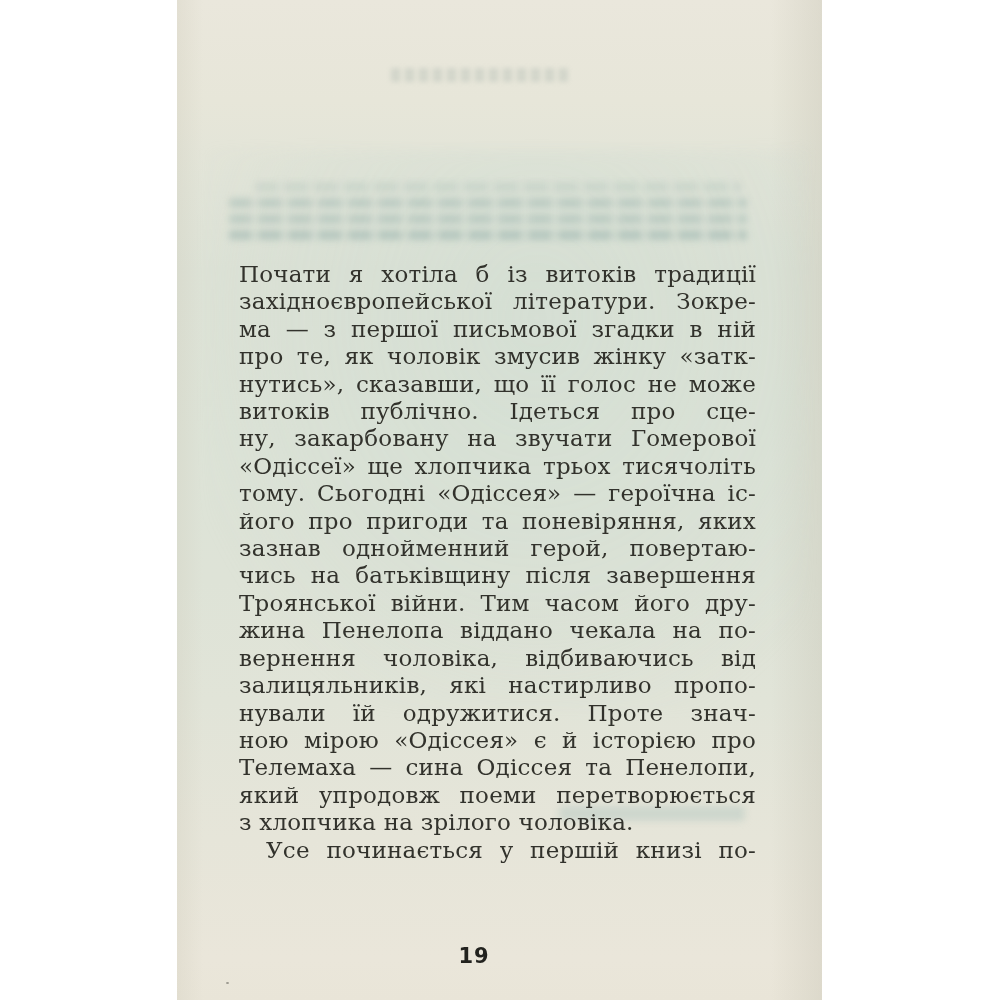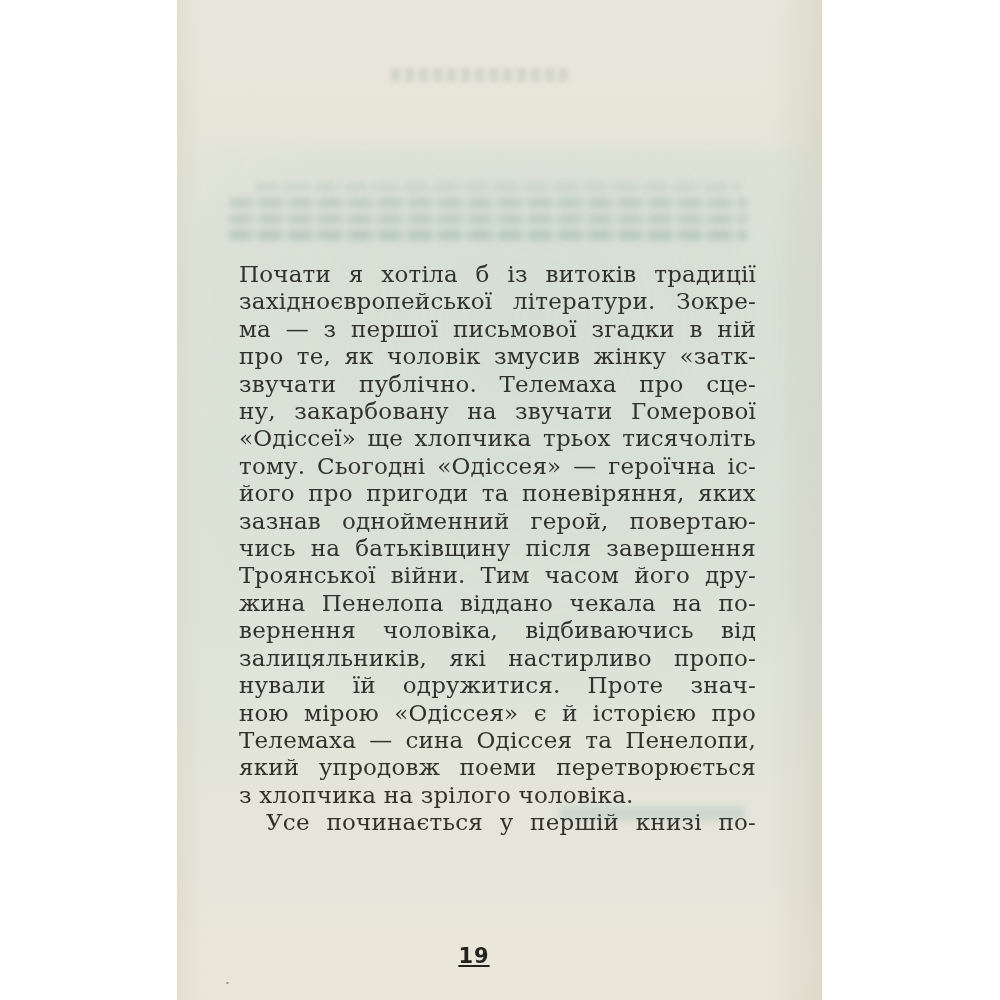--- a/index.html
+++ b/index.html
@@ -114,21 +114,20 @@
   .page-number {
     position: absolute;
     left: 252px; top: 944px;
     width: 90px;
     text-align: center;
     font-family: "DejaVu Sans", sans-serif;
     font-weight: bold;
     font-size: 21px;
     letter-spacing: 1px;
     color: var(--page_number_ink, #22221e);
-    text-decoration: underline;
   }
 
   
   .speck {
     position: absolute;
     left: 49px; top: 982px;
     width: 3px; height: 2px;
     background: rgba(90,88,80,0.55);
     border-radius: 50%;
   }
@@ -149,21 +148,22 @@
     <div class="st-line"></div>
   </div>
 
   <div class="showthrough-smudge"></div>
 
   <div class="text-block">
       <div class="line">Почати я хотіла б із витоків традиції</div>
       <div class="line">західноєвропейської літератури. Зокре-</div>
       <div class="line">ма — з першої письмової згадки в ній</div>
       <div class="line">про те, як чоловік змусив жінку «затк-</div>
-      <div class="line">звучати публічно. Телемаха про сце-</div>
+      <div class="line">нутись», сказавши, що її голос не може</div>
+      <div class="line">витоків публічно. Ідеться про сце-</div>
       <div class="line">ну, закарбовану на звучати Гомерової</div>
       <div class="line">«Одіссеї» ще хлопчика трьох тисячоліть</div>
       <div class="line">тому. Сьогодні «Одіссея» — героїчна іс-</div>
       <div class="line">його про пригоди та поневіряння, яких</div>
       <div class="line">зазнав однойменний герой, повертаю-</div>
       <div class="line">чись на батьківщину після завершення</div>
       <div class="line">Троянської війни. Тим часом його дру-</div>
       <div class="line">жина Пенелопа віддано чекала на по-</div>
       <div class="line">вернення чоловіка, відбиваючись від</div>
       <div class="line">залицяльників, які настирливо пропо-</div>

